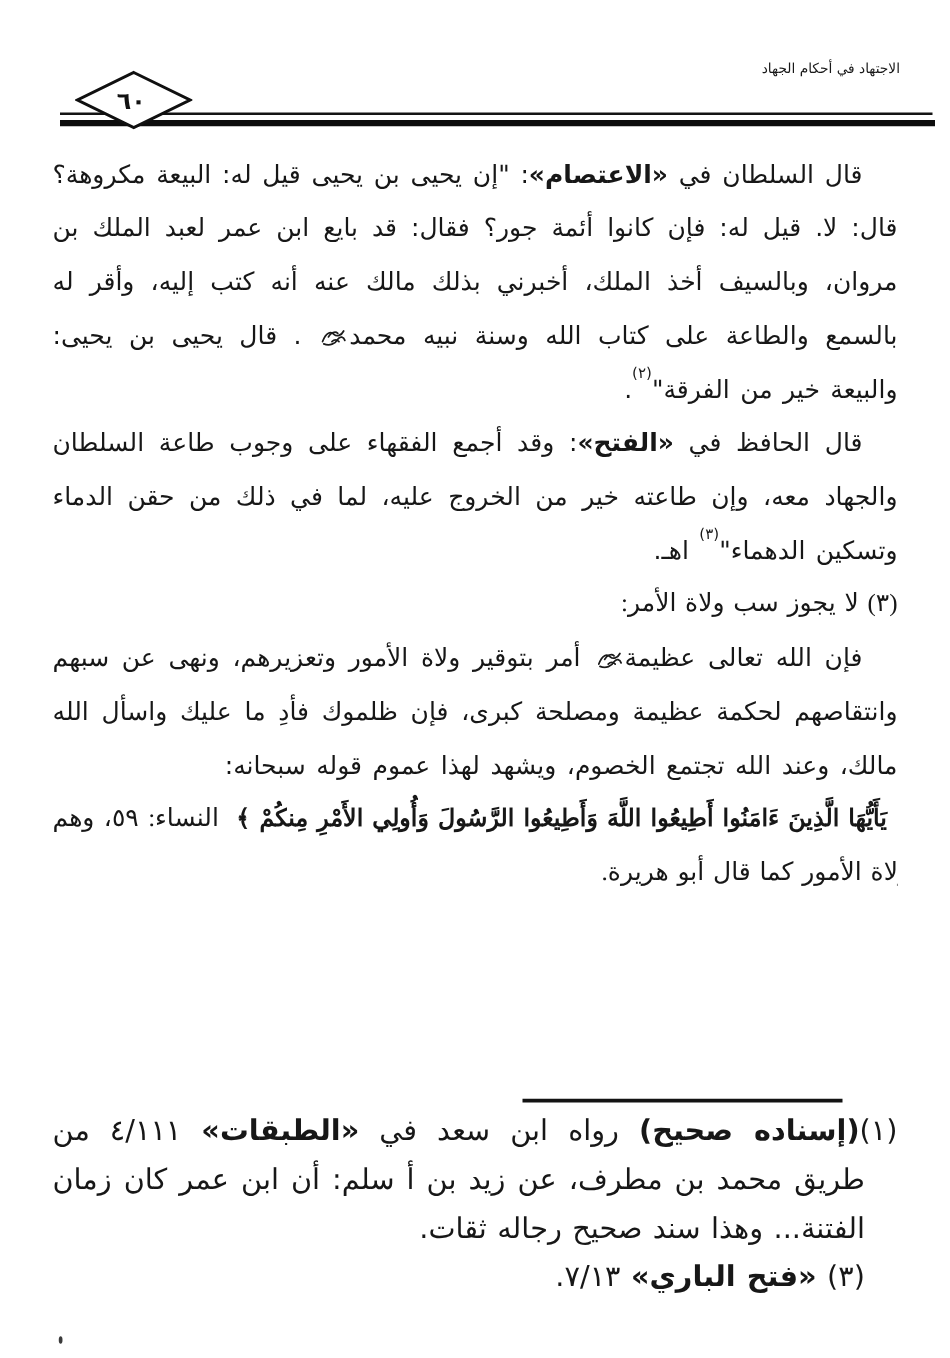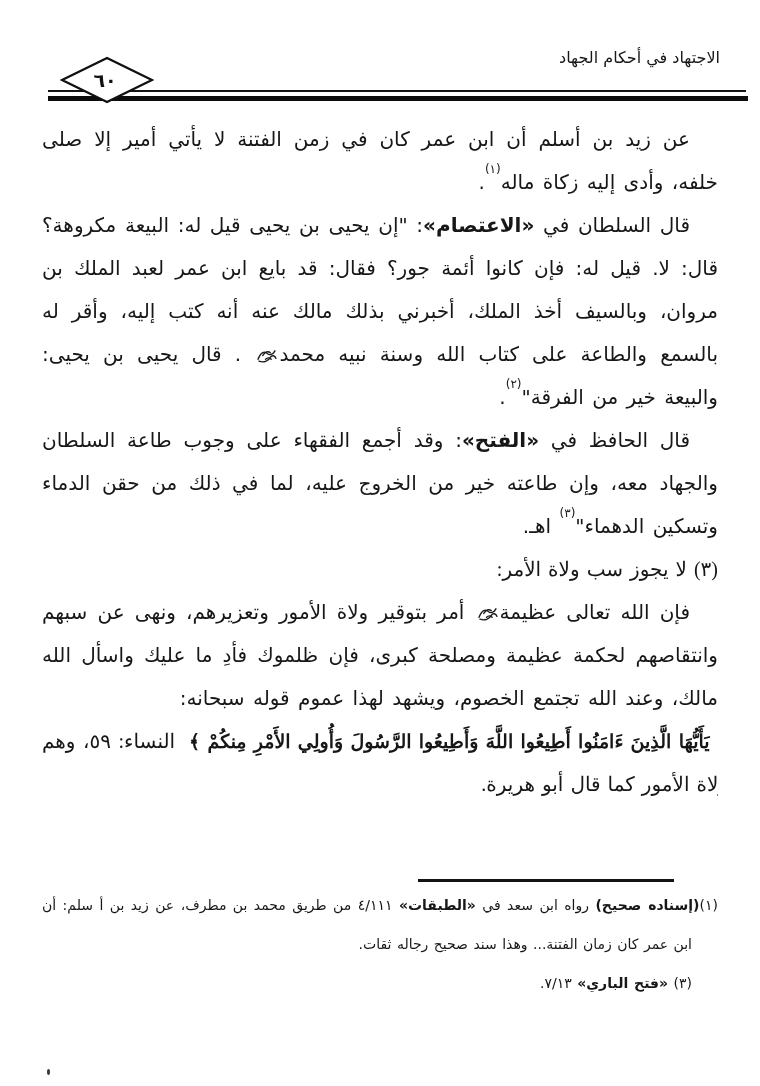--- a/index.html
+++ b/index.html
@@ -6,21 +6,21 @@
   body {
     width:760px; height:1086px; position:relative;
     background:#ffffff; color:#171717; overflow:hidden;
     font-family:"DejaVu Sans", sans-serif;
   }
   .page { position:absolute; inset:0; direction:rtl; }
 
   
   .book-title {
     position:absolute; top:48px; right:40px;
-    font-size:16px; letter-spacing:0; white-space:nowrap;
+    font-size:11px; letter-spacing:0; white-space:nowrap;
   }
   .rule-thin  { position:absolute; top:90px; left:48px; width:698px; height:2px; background:#141414; }
   .rule-thick { position:absolute; top:96px; left:48px; width:700px; height:5px; background:#0c0c0c; }
   .diamond { position:absolute; left:60px; top:56px; z-index:2; }
   .diamond text { font-family:"DejaVu Sans", sans-serif; font-weight:bold; fill:#111; }
 
   
   .content {
     position:absolute; top:118px; right:42px; width:676px; height:766px;
     overflow:hidden;
@@ -42,21 +42,21 @@
 
   
   .saws { display:inline-block; width:21px; height:15px; vertical-align:-2px; margin:0 2px; }
   .saws svg { width:21px; height:15px; display:block; }
   .saws path { stroke:#1b1b1b; fill:none; stroke-width:1.5; stroke-linecap:round; }
 
   
   .fnsep { position:absolute; top:879px; left:418px; width:256px; height:3px; background:#131313; }
   .footnotes {
     position:absolute; top:886px; right:42px; width:676px;
-    font-size:14px; line-height:39px; text-align:justify; word-spacing:1px;
+    font-size:23px; line-height:39px; text-align:justify; word-spacing:1px;
   }
   .footnotes p { margin:0; padding-right:26px; }
   .footnotes p.hang { text-indent:-26px; }
 
   .speck { position:absolute; left:47px; top:1069px; width:3px; height:6px; background:#3a3a3a; border-radius:50%; }
 </style>
 </head>
 <body>
 
 <div class="page">
@@ -64,21 +64,20 @@
   <div class="book-title">الاجتهاد في أحكام الجهاد</div>
   <div class="rule-thin"></div>
   <div class="rule-thick"></div>
   <svg class="diamond" width="94" height="48" viewBox="0 0 94 48">
     <polygon points="47,2 92,24 47,46 2,24" fill="#ffffff" stroke="#101010" stroke-width="2.4"></polygon>
     <text x="45" y="31" text-anchor="middle" font-size="19">٦٠</text>
   </svg>
 
   <div class="content">
 
-    <p><span>عن زيد بن أسلم أن ابن عمر كان في زمن الفتنة لا يأتي أمير إلا صلى خلفه، وأدى إليه زكاة ماله</span><sup class="fnr">(١)</sup><span>.</span></p>
 
     <p><span>قال السلطان في </span><span class="b">«الاعتصام»</span><span>: "إن يحيى بن يحيى قيل له: البيعة مكروهة؟ قال: لا. قيل له: فإن كانوا أئمة جور؟ فقال: قد بايع ابن عمر لعبد الملك بن مروان، وبالسيف أخذ الملك، أخبرني بذلك مالك عنه أنه كتب إليه، وأقر له بالسمع والطاعة على كتاب الله وسنة نبيه محمد</span><span class="saws"><svg viewBox="0 0 22 16">
             <path d="M2 12C5 4 9 3 12 6c2 2 6 1 8-3"></path>
             <path d="M3 14c5 2 10 0 12-4 2-3 5-2 6 1"></path>
             <path d="M7 8c2-4 6-5 8-3"></path>
             <path d="M10 12c2-2 4-2 6 0"></path>
           </svg></span><span> . قال يحيى بن يحيى: والبيعة خير من الفرقة"</span><sup class="fnr">(٢)</sup><span>.</span></p>
 
     <p><span>قال الحافظ في </span><span class="b">«الفتح»</span><span>: وقد أجمع الفقهاء على وجوب طاعة السلطان والجهاد معه، وإن طاعته خير من الخروج عليه، لما في ذلك من حقن الدماء وتسكين الدهماء"</span><sup class="fnr">(٣)</sup><span> اهـ.</span></p>
 

